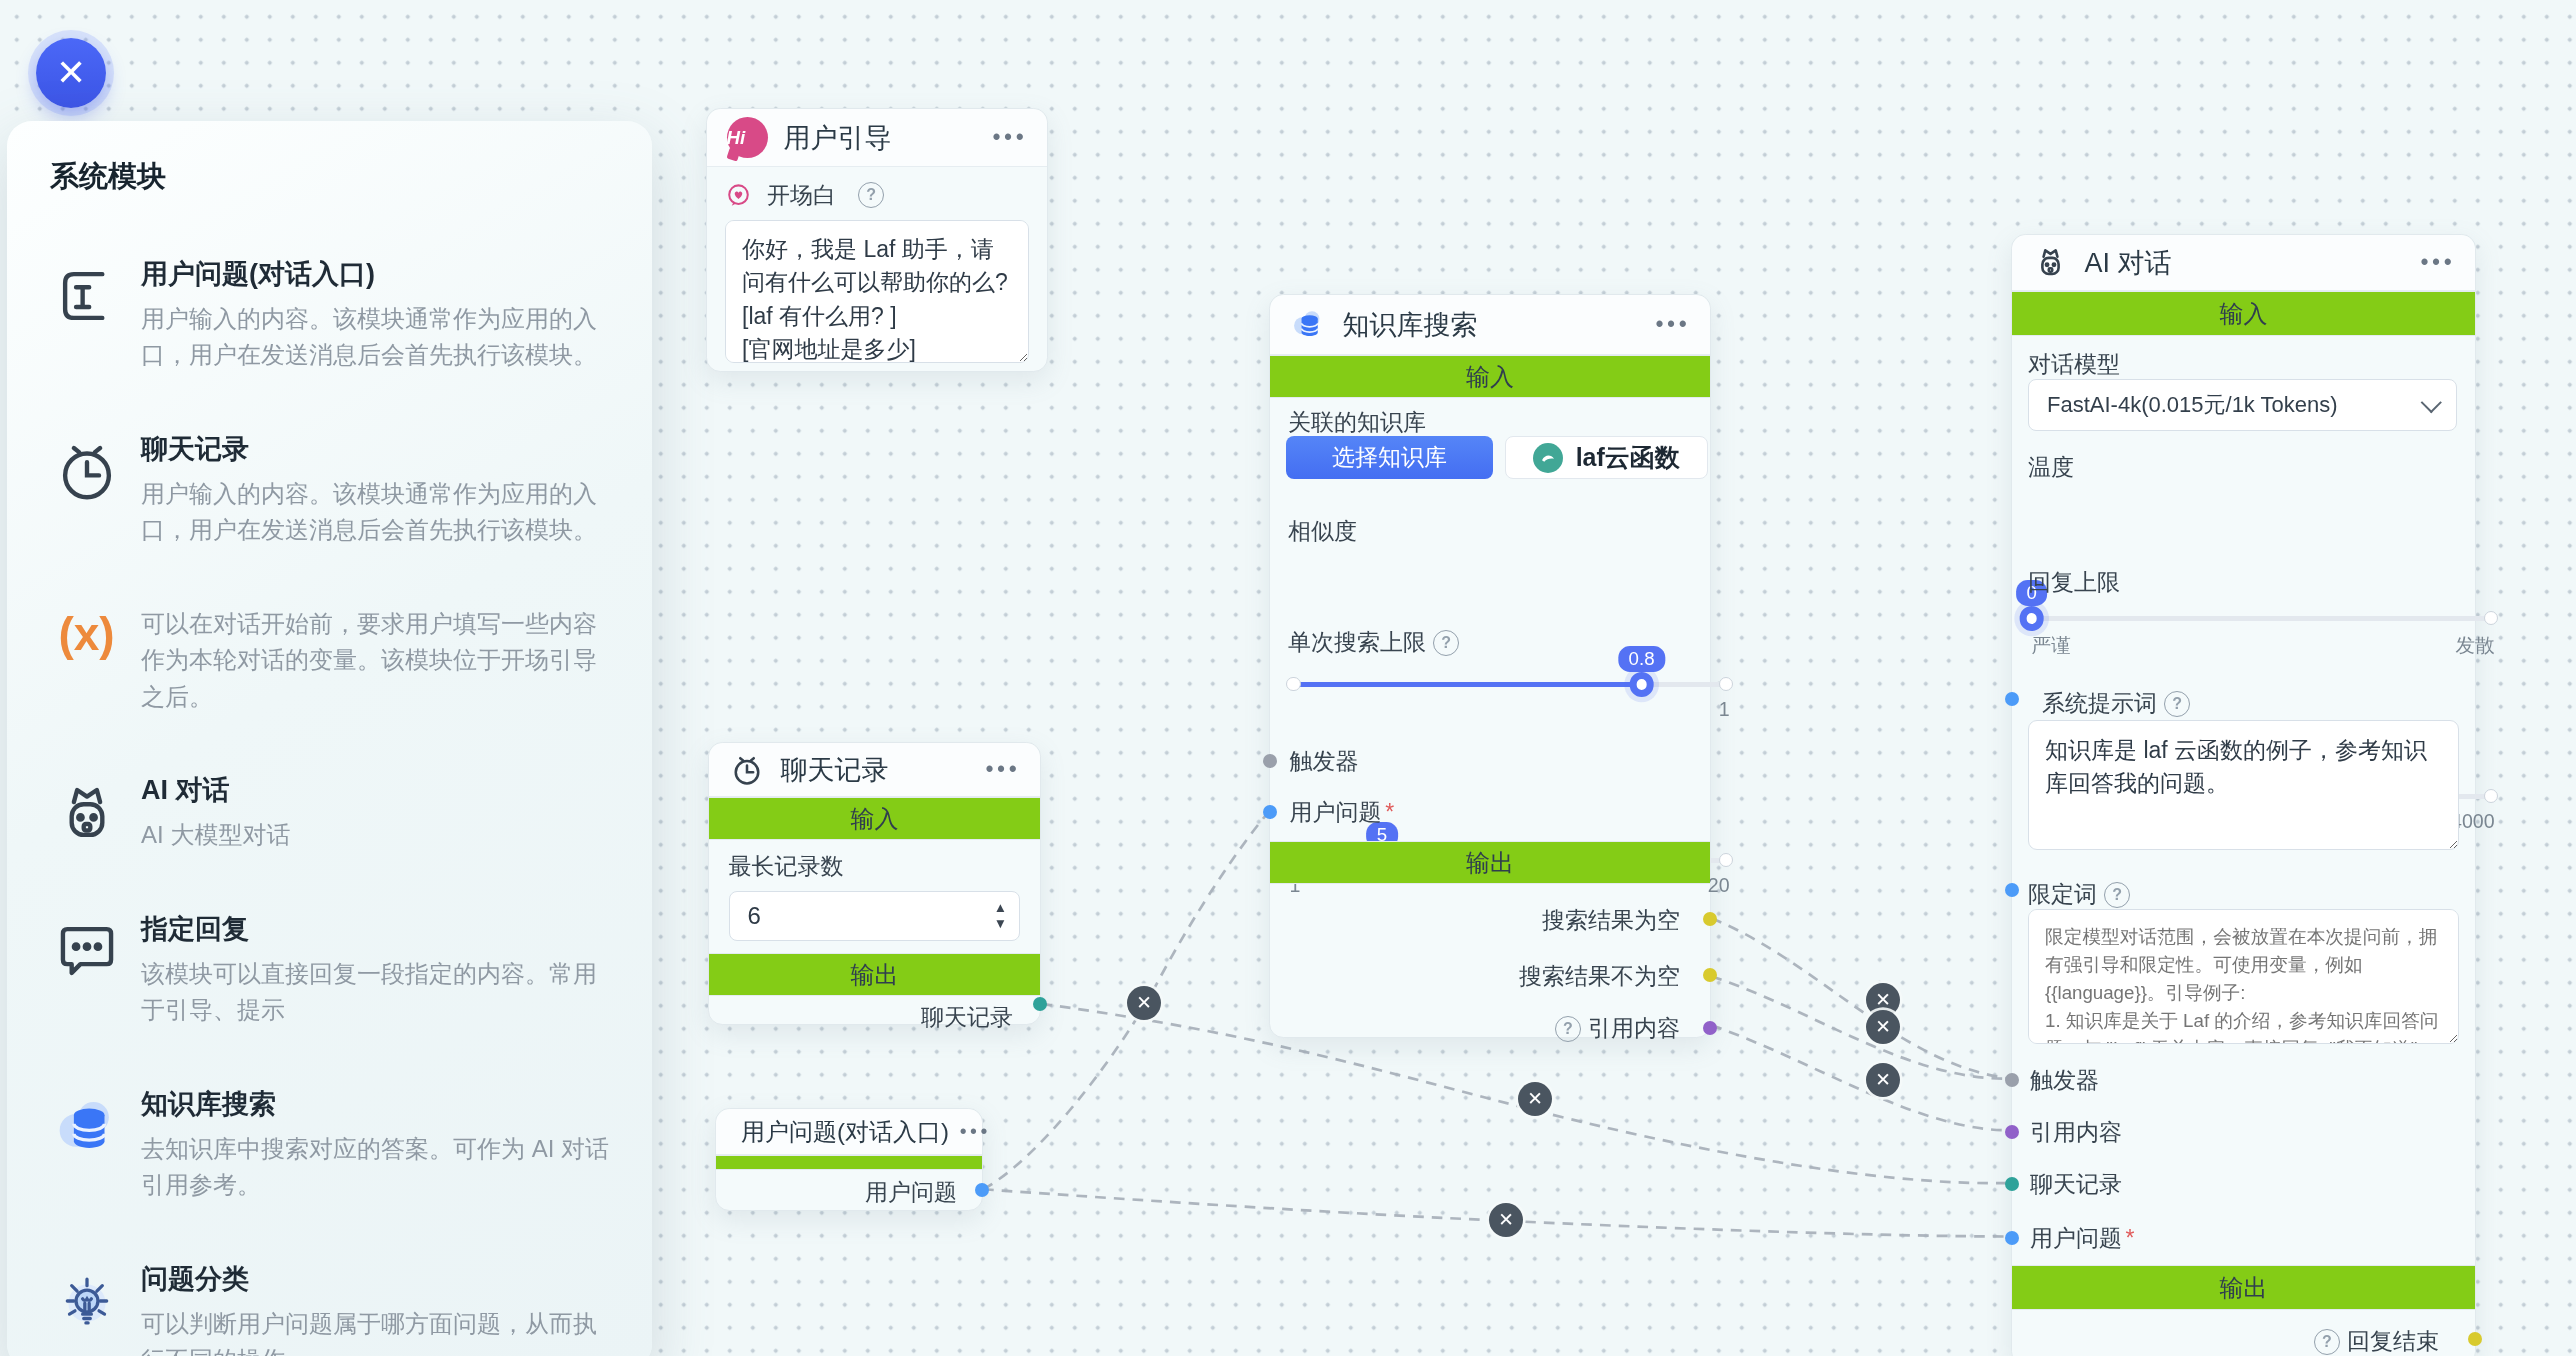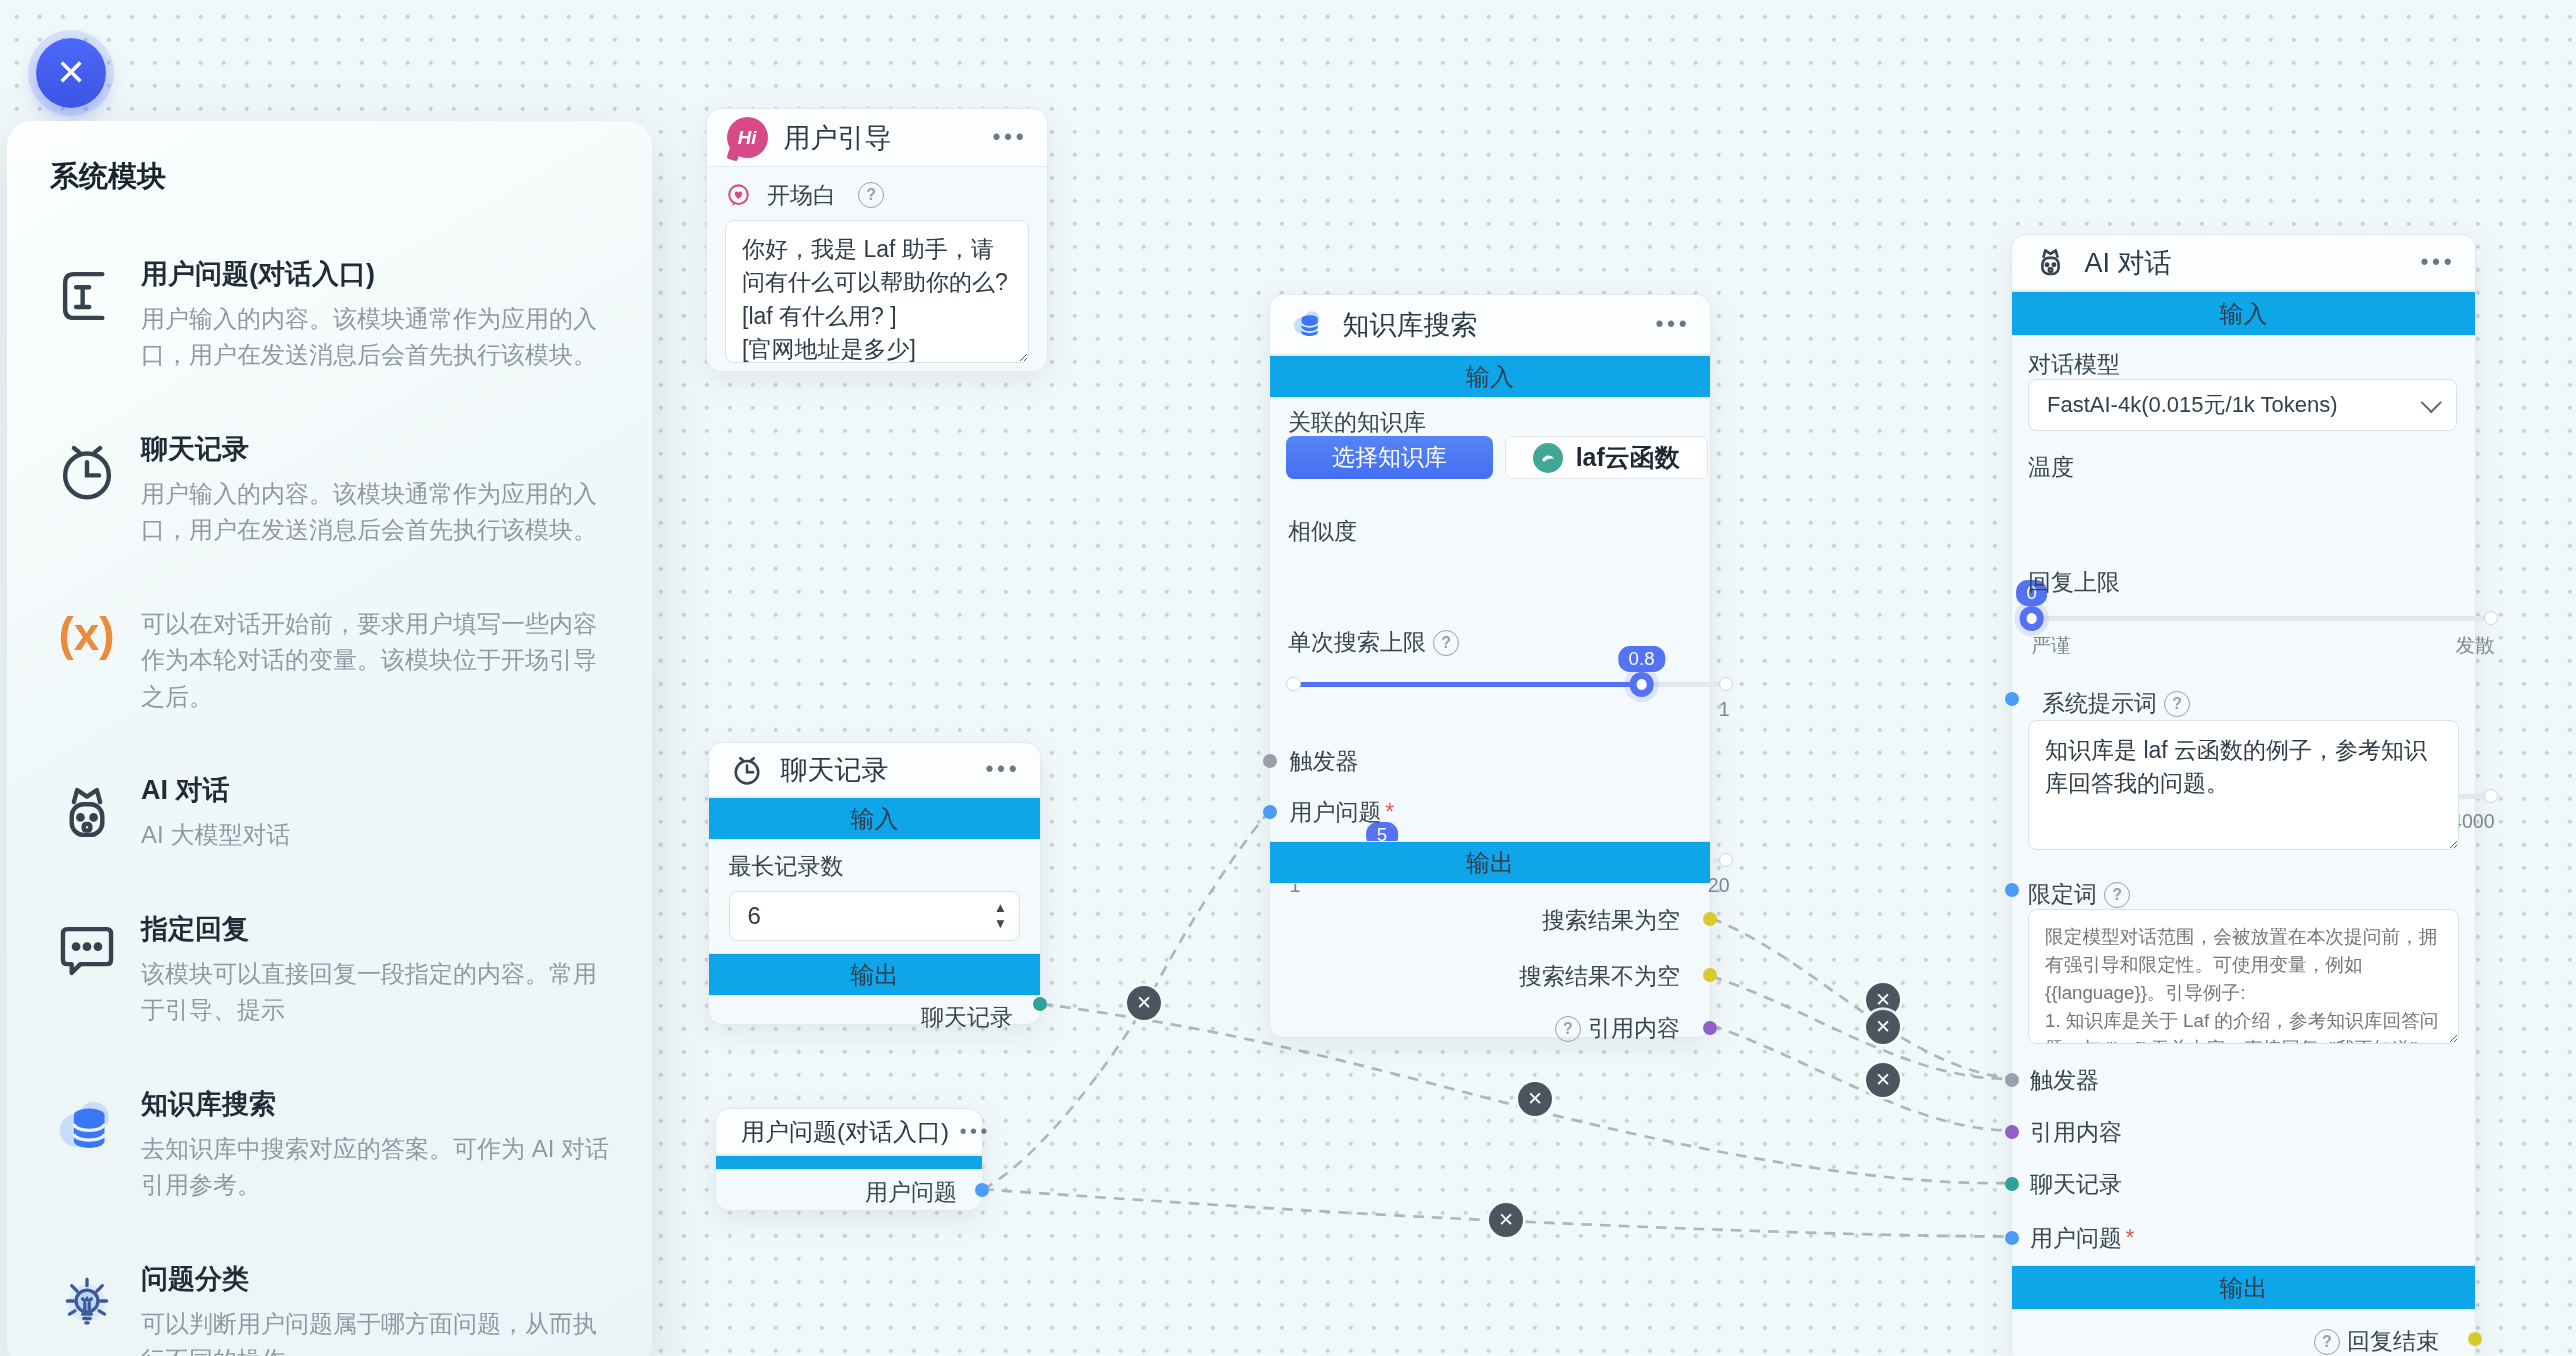--- a/index.html
+++ b/index.html
@@ -24,21 +24,21 @@
   .sb-item-title{font-size:27px;font-weight:600;color:#1f2b36;margin-bottom:9px;}
   .sb-item-desc{font-size:24px;color:#8f99a3;line-height:1.52;max-width:472px;}
   .varx{color:var(--orange,#ed8a3c);font-weight:700;font-size:46px;line-height:1;}
   
   .node{position:absolute;background:#f4fafb;border:0.9px solid #e1e9ed;border-radius:14.3px;
     box-shadow:0 9px 27px rgba(110,135,150,.14);box-sizing:border-box;}
   .node-header{display:flex;align-items:center;gap:16px;padding:0 19.6px;background:rgba(255,255,255,.62);
     border-bottom:0.9px solid #e6edf1;border-radius:14.3px 14.3px 0 0;}
   .node-title{font-size:27px;font-weight:500;color:#2b3a46;flex:1;white-space:nowrap;}
   .menu-dots{color:#6b7785;font-size:23px;letter-spacing:3.6px;cursor:pointer;line-height:1;}
-  .strip{background:#0ea5e9;border-top:0.9px solid #e3ebf0;border-bottom:0.9px solid #e3ebf0;
+  .strip{background:#84cc16;border-top:0.9px solid #e3ebf0;border-bottom:0.9px solid #e3ebf0;
     text-align:center;font-size:24px;font-weight:500;color:#2f3e4e;}
   .lbl{font-size:23px;color:#38444f;white-space:nowrap;}
   .help{display:inline-flex;align-items:center;justify-content:center;width:24px;height:24px;margin-left:7.1px;
     border:1.8px solid #93a0ac;border-radius:50%;color:#93a0ac;font-size:16px;font-weight:600;vertical-align:-3.6px;}
   .req{color:#e05b5b;margin-left:3.6px;font-size:23px;}
   .dot{position:absolute;width:14.3px;height:14.3px;border-radius:50%;}
   .dot-gray{background:var(--dot-gray,#9aa0ab);}
   .dot-blue{background:var(--dot-blue,#4c9bf8);}
   .dot-teal{background:var(--dot-teal,#2fa29a);}
   .dot-yellow{background:var(--dot-yellow,#d8ca2e);}
@@ -76,21 +76,21 @@
   .spin span{font-size:13.4px;color:#3c4652;line-height:1;cursor:pointer;}
   .out-row-label{font-size:23px;color:#38444f;white-space:nowrap;}
   
   svg.edges{position:absolute;left:0;top:0;z-index:1;pointer-events:none;}
   .edge{fill:none;stroke:var(--edge,#a9b1ba);stroke-width:3;stroke-dasharray:12 9;opacity:.95;}
   .xbadge{position:absolute;width:34px;height:34px;border-radius:50%;background:var(--badge-dark,#4a5560);
     color:#fff;display:flex;align-items:center;justify-content:center;font-size:18.7px;font-weight:700;
     z-index:3;cursor:pointer;box-shadow:0 0 0 2.7px rgba(245,250,250,.9);transform:translate(-50%,-50%);}
   .node{z-index:2;}
   .avatar-hi{width:41px;height:41px;border-radius:50%;background:#d84a87;color:#fff;display:flex;align-items:center;
-    justify-content:center;font-size:18.7px;font-style:italic;font-weight:700;position:relative;}
+    font-size:18.7px;font-style:italic;font-weight:700;position:relative;}
   .avatar-hi::after{content:"";position:absolute;left:1.8px;bottom:-1.8px;width:10.7px;height:10.7px;background:#d84a87;
     border-radius:1.8px;transform:rotate(18deg);}
   .laf-ico{width:30px;height:30px;border-radius:50%;background:var(--laf-teal,#41a796);display:flex;
     align-items:center;justify-content:center;}
 </style>
 </head>
 <body>
 
 <div id="stage">
 

